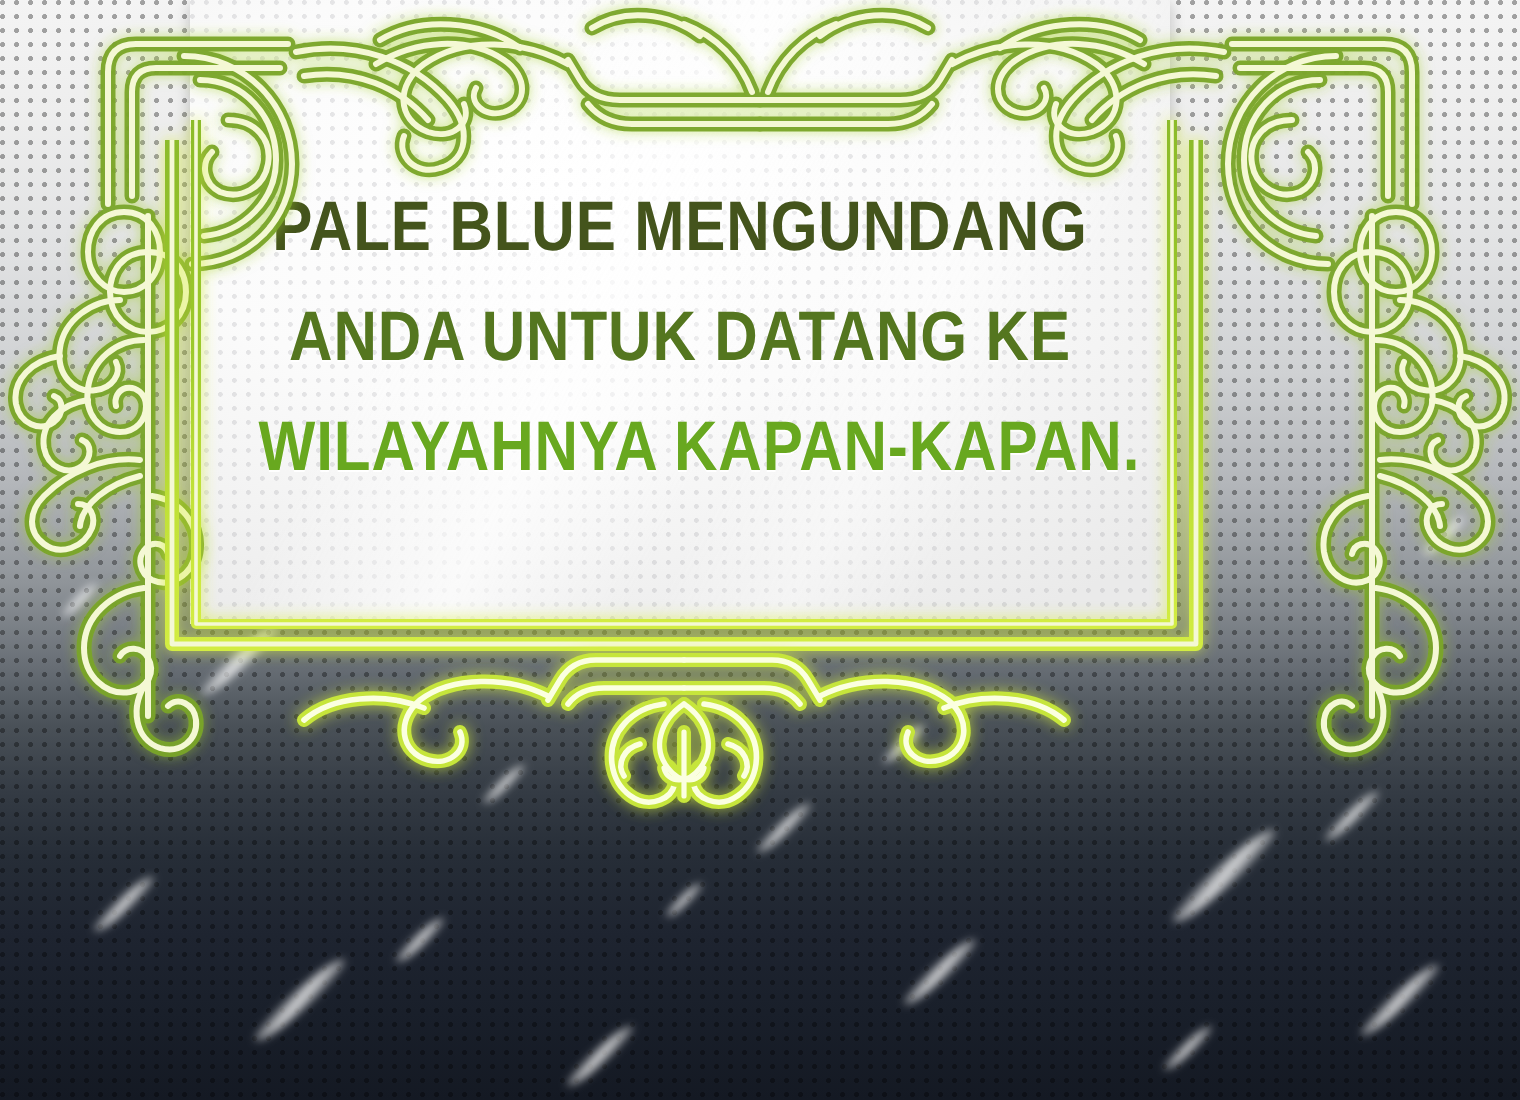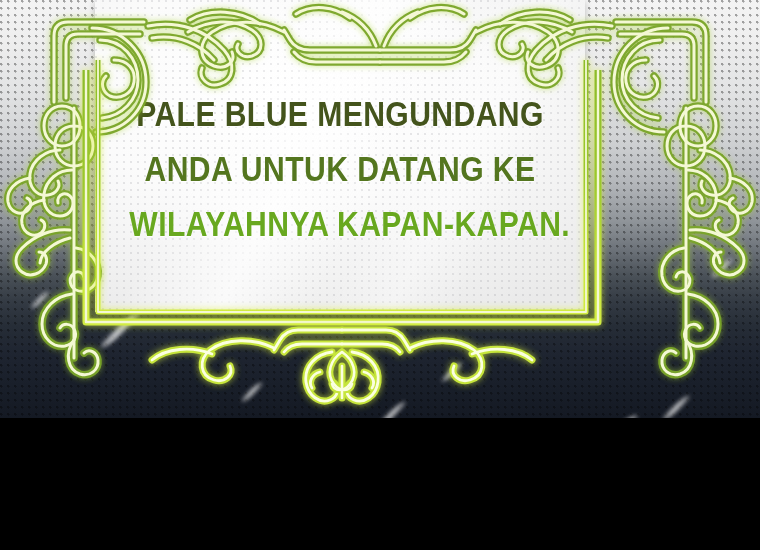--- a/index.html
+++ b/index.html
@@ -3,21 +3,21 @@
 <meta charset="utf-8">
 <style>
   html, body {
     margin: 0;
     padding: 0;
     background: #000;
   }
   #stage {
     position: relative;
     width: 760px;
-    height: 418px;
+    height: 550px;
     overflow: hidden;
     font-family: "Liberation Sans", sans-serif;
   }
 
   
   .bg-base {
     position: absolute;
     inset: 0;
     background: linear-gradient(to bottom,
         #f4f4f4 0%,

